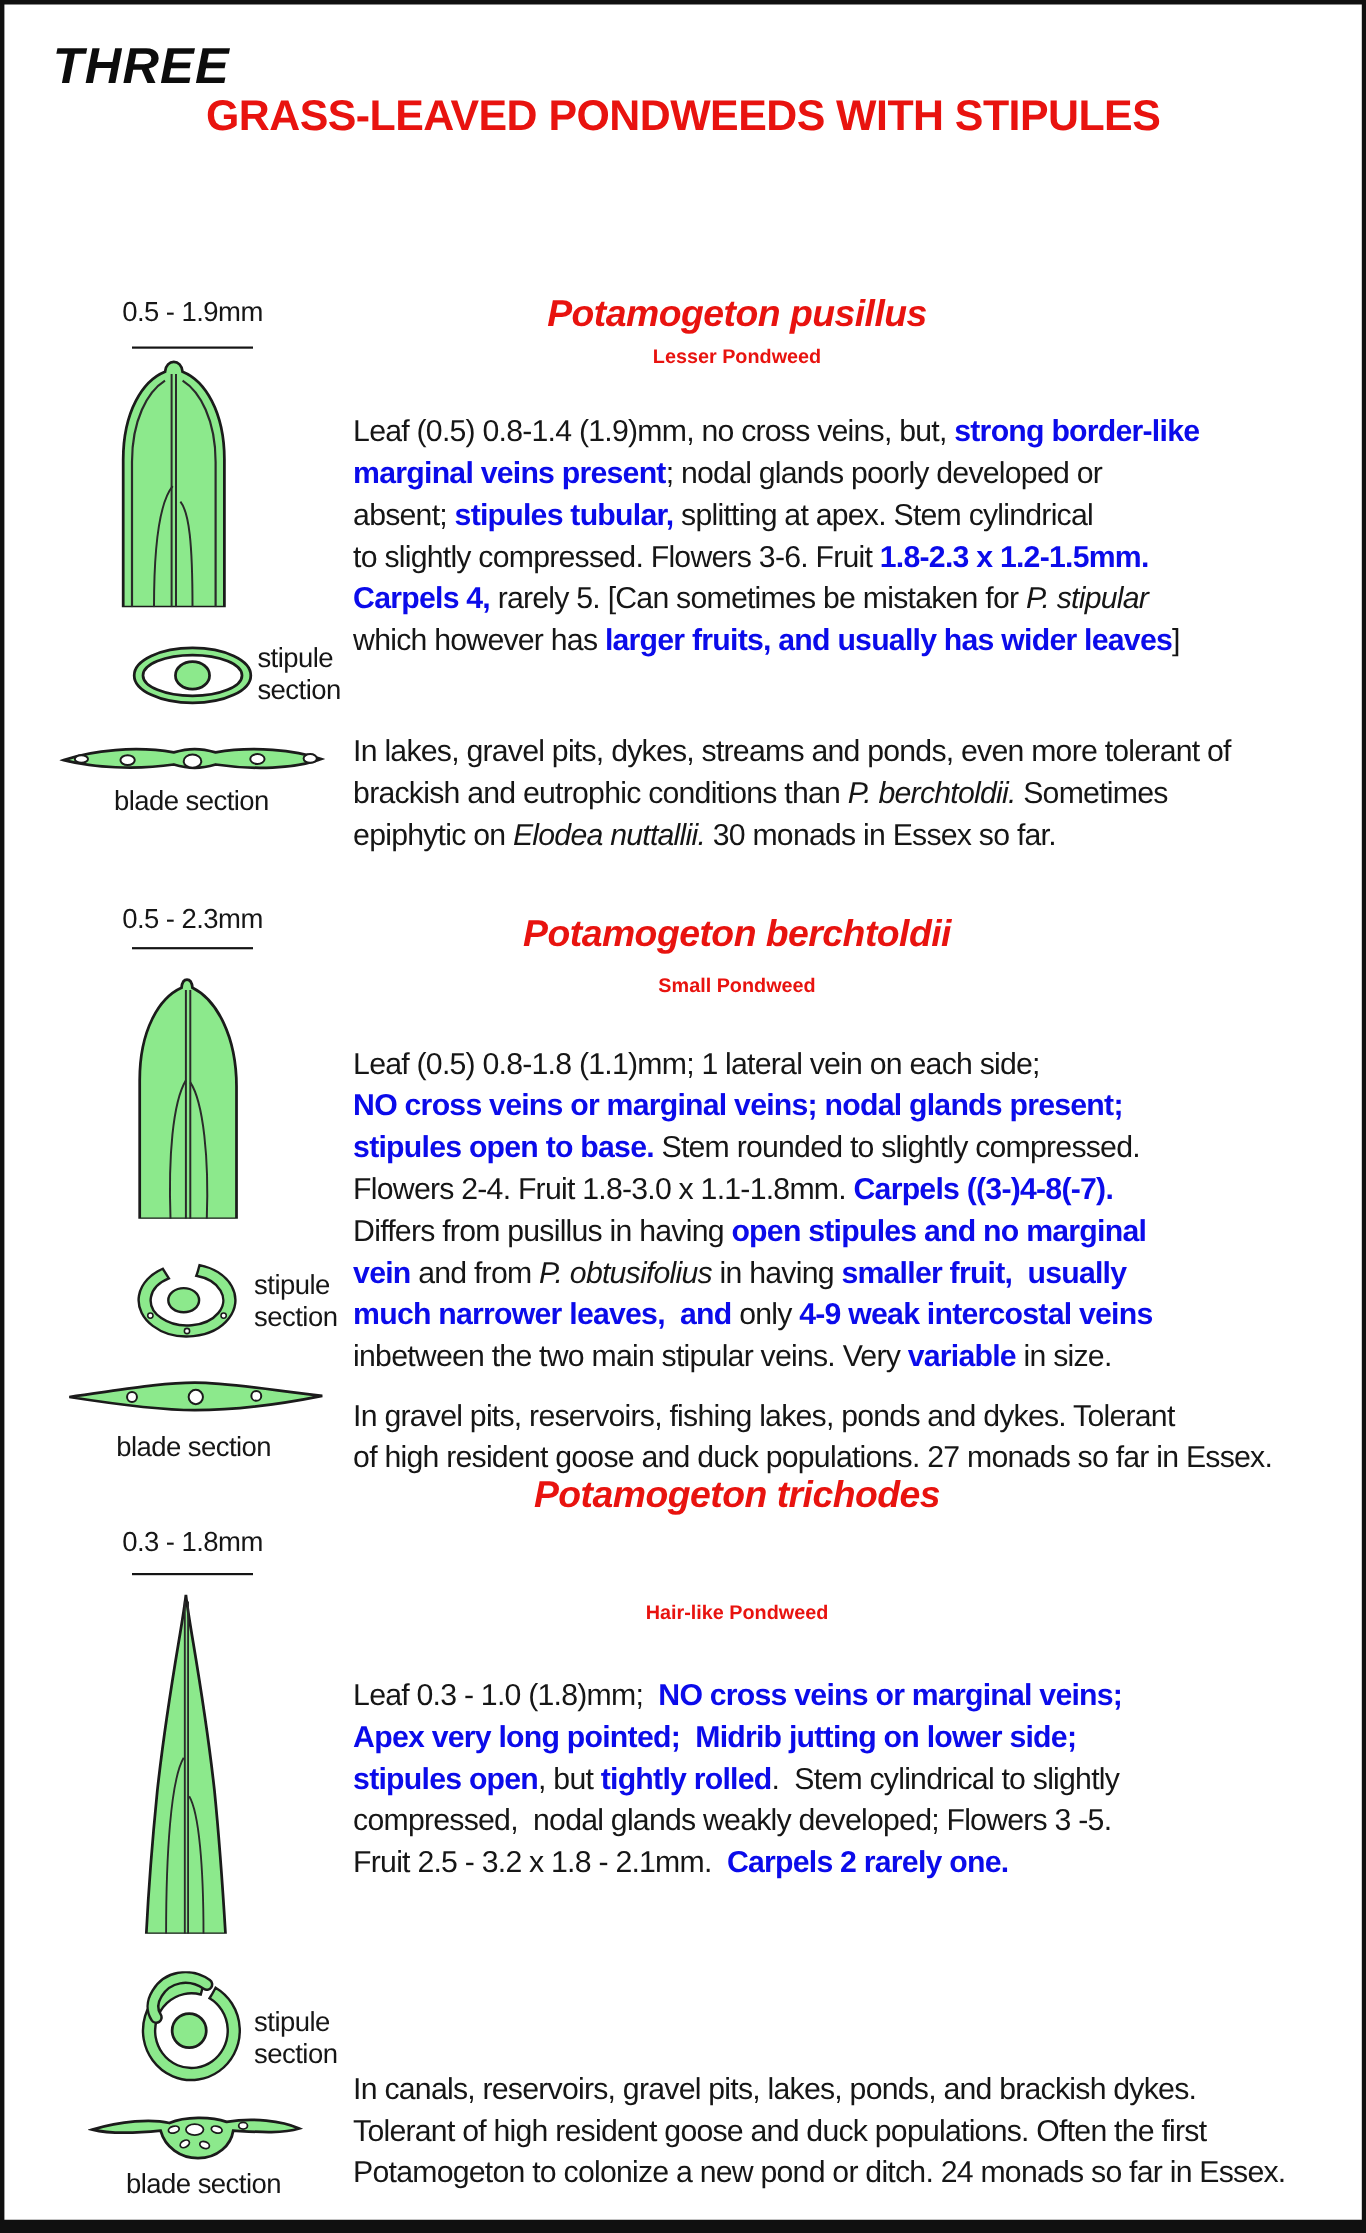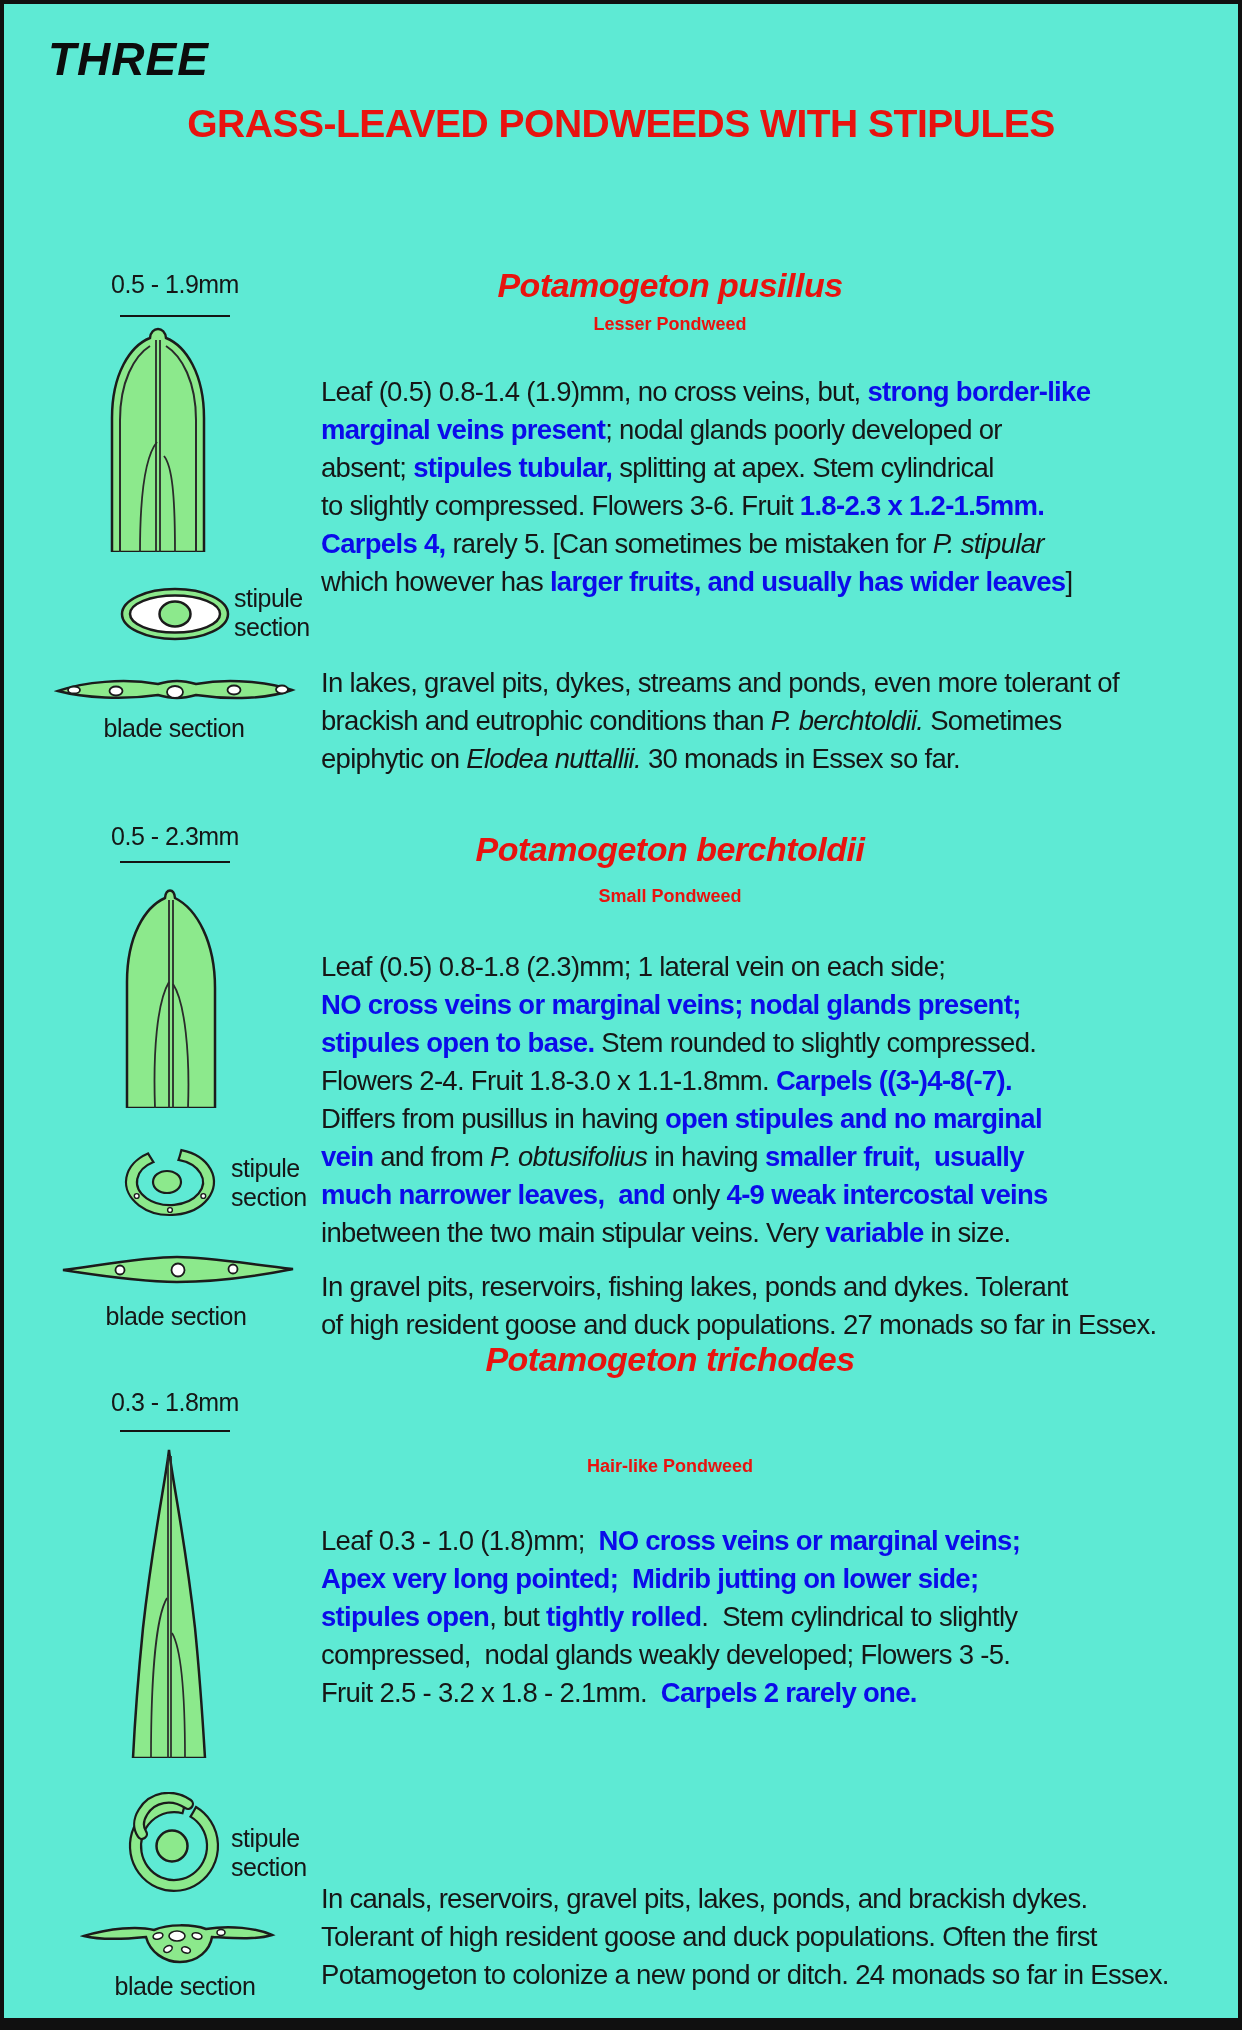--- a/index.html
+++ b/index.html
@@ -1,35 +1,35 @@
 <!DOCTYPE html>
 <html><head>
 <meta charset="utf-8">
 <style>
   html,body{margin:0;padding:0;background:#e9e9e9;}
   .page{
     position:relative;
     width:1242px;height:2030px;
     margin:0 auto;
-    background:#5eead4;
+    background:#ffffff;
     border:4px solid #101010;
     border-bottom-width:12px;
     box-sizing:border-box;
     font-family:"Liberation Sans", sans-serif;
     color:#161616;
     overflow:hidden;
   }
   .abs{position:absolute;}
   .kicker{
     left:44px;top:28px;
     font-size:46px;font-weight:bold;font-style:italic;
     letter-spacing:1px;color:#0c0c0c;
   }
   .main-title{
-    left:0;right:0;top:98px;text-align:center;
+    left:0;right:0;top:80px;text-align:center;
     font-size:39px;font-weight:bold;letter-spacing:-0.5px;
     color:#e8130f;margin:0;
   }
   .species-name{
     left:320px;width:692px;text-align:center;
     font-size:34px;font-weight:bold;font-style:italic;
     letter-spacing:-0.5px;color:#e8130f;margin:0;
   }
   .common-name{
     left:320px;width:692px;text-align:center;
@@ -126,21 +126,21 @@
   <svg class="abs" style="left:54px;top:1248px" width="240" height="42" viewBox="0 0 240 42">
     <path d="M5,18 C50,12 88,5 119,5 C150,5 190,12 235,17 C190,26 150,30 119,30 C88,30 50,25 5,18 Z" fill="#8ce98c" stroke="#1b1b1b" stroke-width="2.5"></path>
     <circle cx="62" cy="18" r="4.5" fill="#fff" stroke="#1b1b1b" stroke-width="1.8"></circle>
     <circle cx="120" cy="18" r="6.5" fill="#fff" stroke="#1b1b1b" stroke-width="1.8"></circle>
     <circle cx="175" cy="17" r="4.5" fill="#fff" stroke="#1b1b1b" stroke-width="1.8"></circle>
   </svg>
   <div class="abs fig-label center" style="left:52px;top:1298px">blade section</div>
 
   <h2 class="abs species-name" style="top:826px">Potamogeton berchtoldii</h2>
   <h3 class="abs common-name" style="top:882px">Small Pondweed</h3>
-  <p class="abs rich" style="top:944px"><span class="seg-k">Leaf (0.5) 0.8-1.8 (2.3)mm; 1 lateral vein on each side;
+  <p class="abs rich" style="top:944px"><span class="seg-k">Leaf (0.5) 0.8-1.8 (1.1)mm; 1 lateral vein on each side;
 </span><span class="seg-b">NO cross veins or marginal veins; nodal glands present;
 stipules open to base.</span><span class="seg-k"> Stem rounded to slightly compressed.
 Flowers 2-4. Fruit 1.8-3.0 x 1.1-1.8mm. </span><span class="seg-b">Carpels ((3-)4-8(-7).
 </span><span class="seg-k">Differs from pusillus in having </span><span class="seg-b">open stipules and no marginal
 vein</span><span class="seg-k"> and from </span><span class="seg-i">P. obtusifolius</span><span class="seg-k"> in having </span><span class="seg-b">smaller fruit,  usually
 much narrower leaves,  and</span><span class="seg-k"> only </span><span class="seg-b">4-9 weak intercostal veins
 </span><span class="seg-k">inbetween the two main stipular veins. Very </span><span class="seg-b">variable</span><span class="seg-k"> in size.</span></p>
   <p class="abs rich" style="top:1264px"><span class="seg-k">In gravel pits, reservoirs, fishing lakes, ponds and dykes. Tolerant
 of high resident goose and duck populations. 27 monads so far in Essex.</span></p>
 

